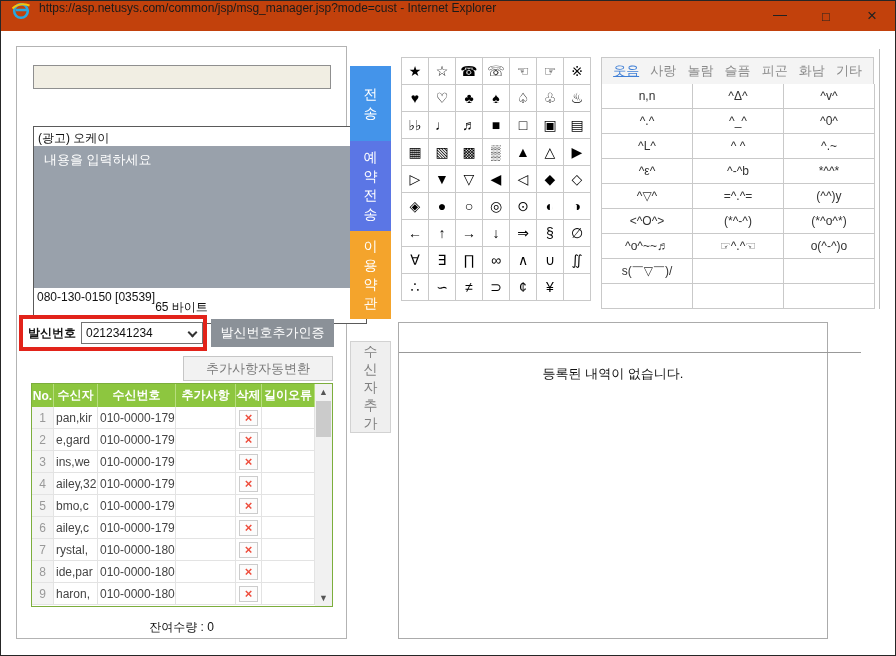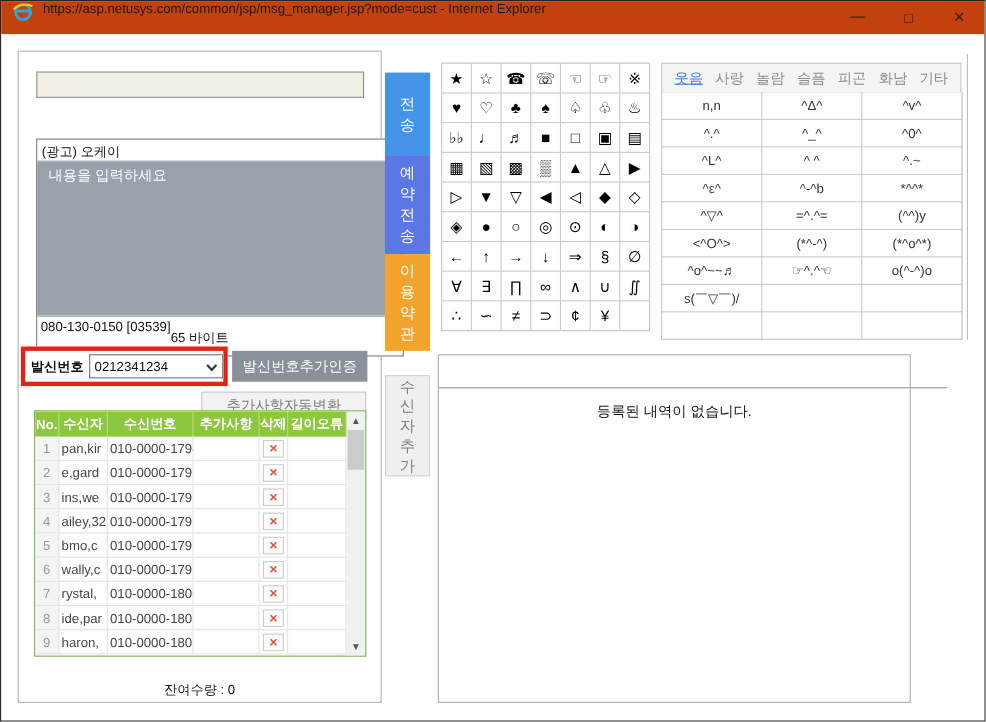--- a/index.html
+++ b/index.html
@@ -47,21 +47,21 @@
   .auth-btn{ position:absolute; left:194px; top:272px; width:123px; height:28px;
              background:#8b9198; color:#fff; font-size:13px; display:flex;
              align-items:center; justify-content:center; border:none; }
   .gray-btn{ position:absolute; top:309px; height:25px; background:#f2f2f2;
              border:1px solid #c6c6c6; color:#7a7a7a; font-size:13px;
              display:flex; align-items:center; justify-content:center; }
   .name-auto-btn{ left:16px; width:146px; }
   .extra-auto-btn{ left:166px; width:150px; }
 
   
-  .rtable{ position:absolute; left:14px; top:326px; width:302px; height:224px;
+  .rtable{ position:absolute; left:14px; top:336px; width:302px; height:224px;
            border:1px solid #7cae3c; background:#fff; overflow:hidden; }
   .hrow{ display:flex; height:23px; background:#8dc63f; color:#fff; font-size:12px;
          font-weight:bold; padding-right:17px; }
   .hrow>div{ display:flex; align-items:center; justify-content:center;
              border-right:1px solid #b7dd7e; overflow:hidden; white-space:nowrap; }
   .tbody{ position:relative; }
   .trow{ display:flex; height:22px; font-size:12px; color:#444; padding-right:17px; }
   .trow>div{ display:flex; align-items:center; border-right:1px solid #e3e3e3;
              border-bottom:1px solid #e3e3e3; overflow:hidden; white-space:nowrap; }
   .hrow>:nth-child(1), .trow>:nth-child(1){ width:22px; flex:none; justify-content:center; }
@@ -237,21 +237,21 @@
           <div class="c-extra"></div>
           <div class="c-del">
             <span class="delbtn">
                 <span>×</span>
               </span>
           </div>
           <div class="c-len"></div>
         </div>
           <div class="trow">
           <div class="c-no">6</div>
-          <div class="c-name">wally,c</div>
+          <div class="c-name">ailey,c</div>
           <div class="c-phone">010-0000-1799</div>
           <div class="c-extra"></div>
           <div class="c-del">
             <span class="delbtn">
                 <span>×</span>
               </span>
           </div>
           <div class="c-len"></div>
         </div>
           <div class="trow">

